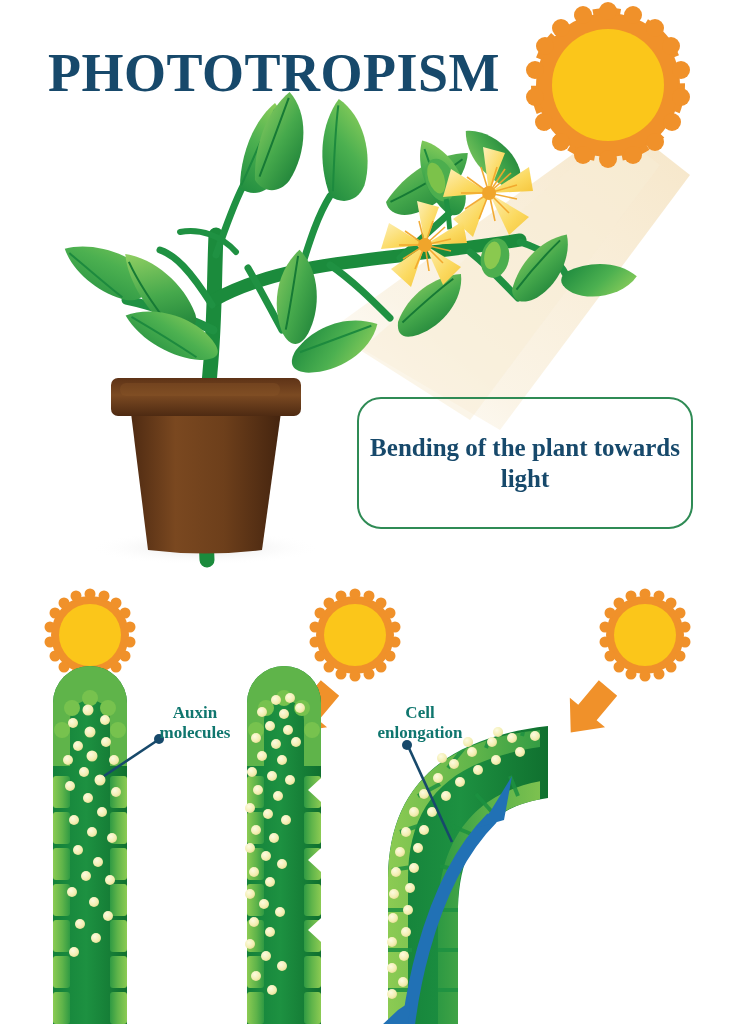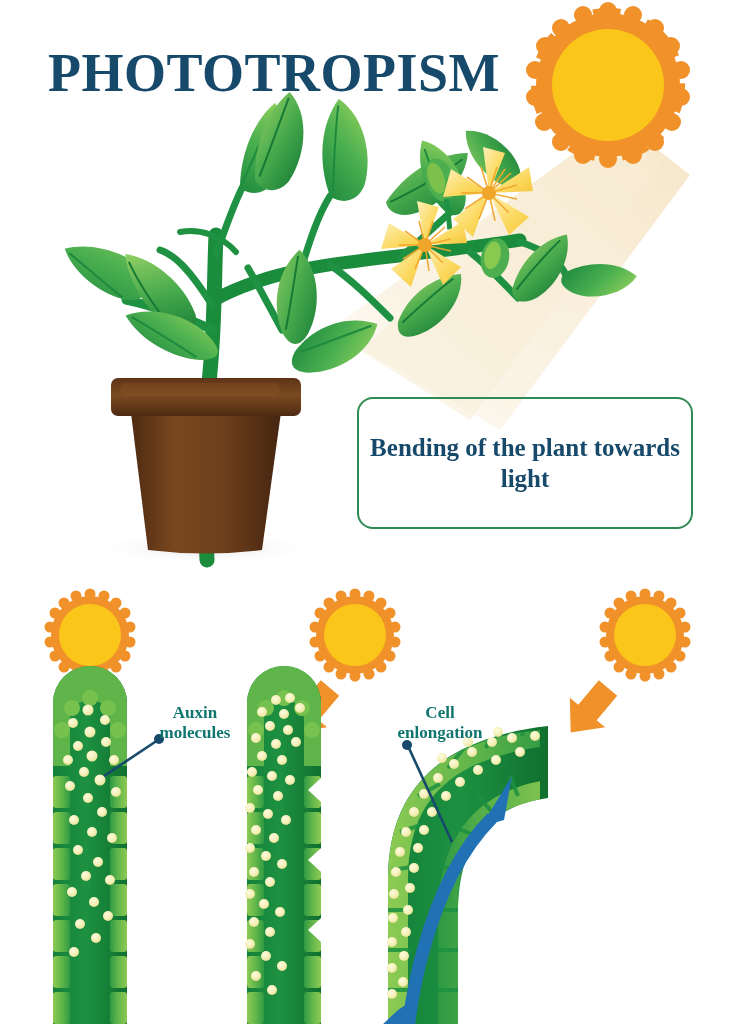--- a/index.html
+++ b/index.html
@@ -32,21 +32,21 @@
     white-space: nowrap;
   }
 
   
   #callout {
     left: 357px;
     top: 397px;
     width: 336px;
     height: 132px;
     border: 2px solid #2f8b55;
-    border-radius: 16px;
+    border-radius: 24px;
     box-sizing: border-box;
     background: transparent;
     display: flex;
     align-items: center;
     justify-content: center;
   }
   #callout-text {
     font-family: "Liberation Serif", serif;
     font-weight: bold;
     font-size: 25px;
@@ -59,21 +59,21 @@
   .lbl {
     font-family: "Liberation Serif", serif;
     font-weight: bold;
     font-size: 17px;
     line-height: 1.18;
     color: #0f766e;
     text-align: center;
     white-space: pre-line;
   }
   #label-auxin { left: 140px; top: 703px; width: 110px; }
-  #label-cell  { left: 380px; top: 703px; width: 120px; }
+  #label-cell  { left: 360px; top: 703px; width: 120px; }
 
   svg { display: block; }
 </style>
 </head>
 <body>
 
 <div id="poster">
 
   <svg class="abs" style="left:0; top:0;" width="731" height="580">
     <defs>

